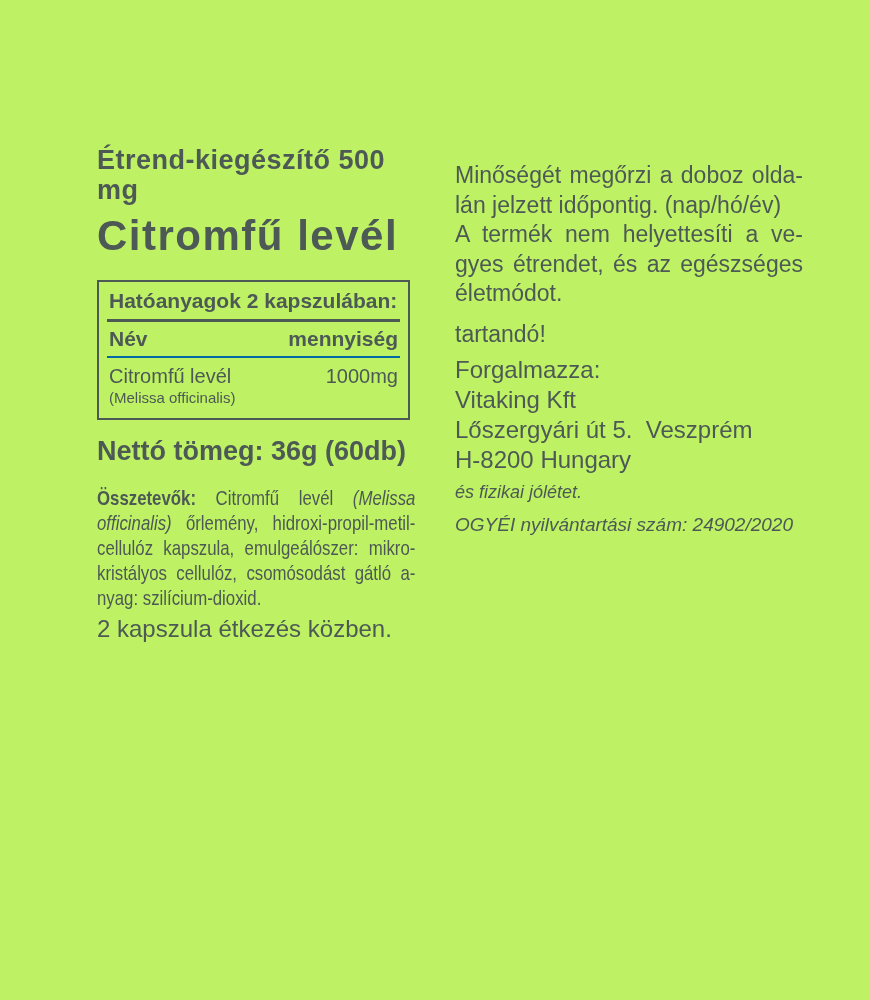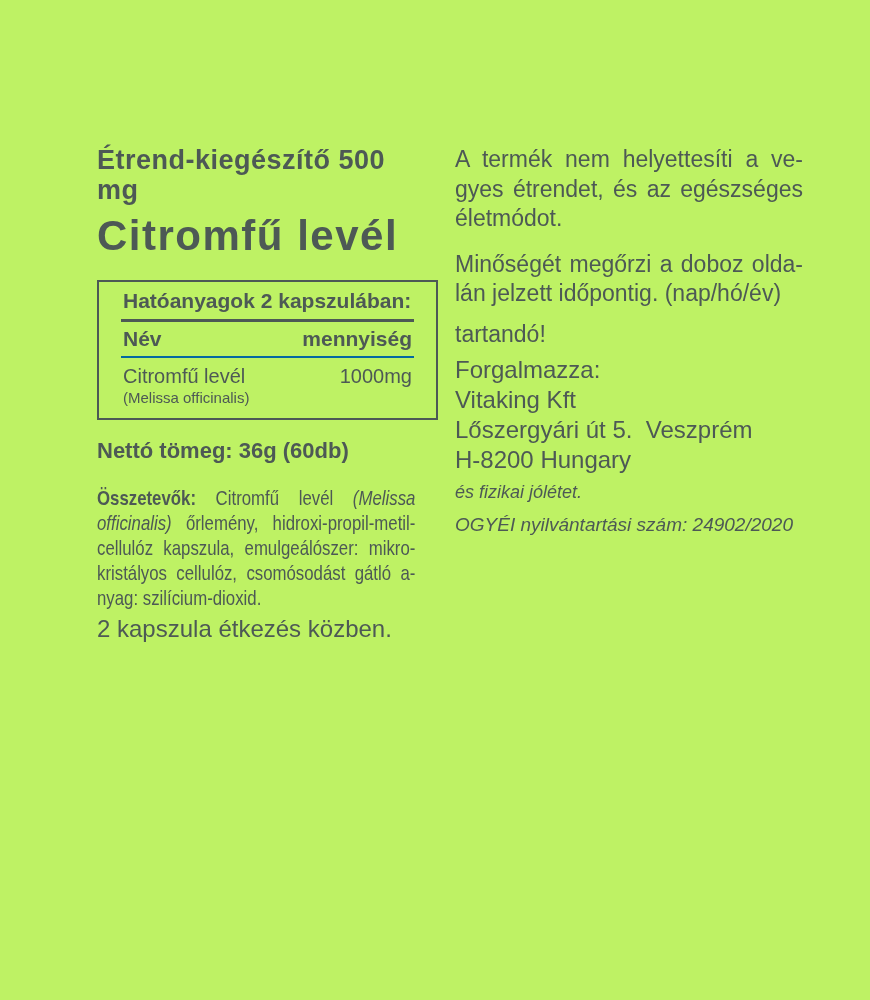--- a/index.html
+++ b/index.html
@@ -6,29 +6,29 @@
   .page {
     position:relative; width:870px; height:1000px; background:#bef264;
     font-family:"Liberation Sans", sans-serif; color:#4d5955; overflow:hidden;
   }
   .col-left  { position:absolute; left:97px;  top:145px; width:325px; }
   .col-right { position:absolute; left:455px; top:145px; width:348px; }
 
   .supertitle { font-size:27px; font-weight:bold; line-height:30px; letter-spacing:0.5px; }
   .product-title { font-size:42px; font-weight:bold; line-height:46px; letter-spacing:1.5px; margin-top:8px; }
 
-  .facts-box { width:293px; margin-top:21px; padding:0 22px; border:2px solid #4d5955; }
+  .facts-box { width:293px; margin-top:21px; padding:0 8px; border:2px solid #4d5955; }
   .facts-title { font-size:21px; font-weight:bold; line-height:22px; padding:8px 2px 7px; border-bottom:3px solid #4d5955; }
   .facts-head { display:flex; justify-content:space-between; font-size:21px; font-weight:bold; line-height:22px; padding:6px 2px; border-bottom:2px solid #0369a1; }
   .facts-row { display:flex; justify-content:space-between; align-items:flex-start; padding:7px 2px 11px; }
   .row-name { font-size:20px; line-height:22px; }
   .row-latin { font-size:15px; line-height:18px; margin-top:2px; }
   .row-qty { font-size:20px; line-height:22px; }
 
-  .net-weight { font-size:22px; font-weight:bold; line-height:30px; margin-top:16px; }
+  .net-weight { font-size:27px; font-weight:bold; line-height:30px; margin-top:16px; }
 
   .ingredients { margin-top:19px; width:398px; transform:scaleX(0.8); transform-origin:0 0; font-size:21px; line-height:25px; }
   .jline { text-align:justify; text-align-last:justify; }
   .ingredients .b { font-weight:bold; }
   .ingredients .i { font-style:italic; }
 
   .daily { margin-top:5px; }
   .daily-label { font-size:23px; font-weight:bold; line-height:28px; }
   .daily-text { font-size:24px; line-height:28px; }
 
@@ -77,29 +77,29 @@
       <div>nyag: szilícium-dioxid.</div>
     </div>
 
     <div class="daily">
       <div class="daily-text">2 kapszula étkezés közben.</div>
     </div>
 
   </div>
 
   <div class="col-right">
+    <div class="rp rp2">
+      <div class="jall">Minőségét megőrzi a doboz olda-</div>
+      <div>lán jelzett időpontig. (nap/hó/év)</div>
+    </div>
+
     <div class="rp">
       <div class="jall">A termék nem helyettesíti a ve-
 gyes étrendet, és az egészséges</div>
       <div>életmódot.</div>
-    </div>
-
-    <div class="rp rp2">
-      <div class="jall">Minőségét megőrzi a doboz olda-</div>
-      <div>lán jelzett időpontig. (nap/hó/év)</div>
     </div>
 
     <div class="rp rp3">
       <div>tartandó!</div>
     </div>
 
     <div class="distributor">
       <div>Forgalmazza:</div>
       <div>Vitaking Kft</div>
       <div>Lőszergyári út 5.&nbsp; Veszprém</div>

